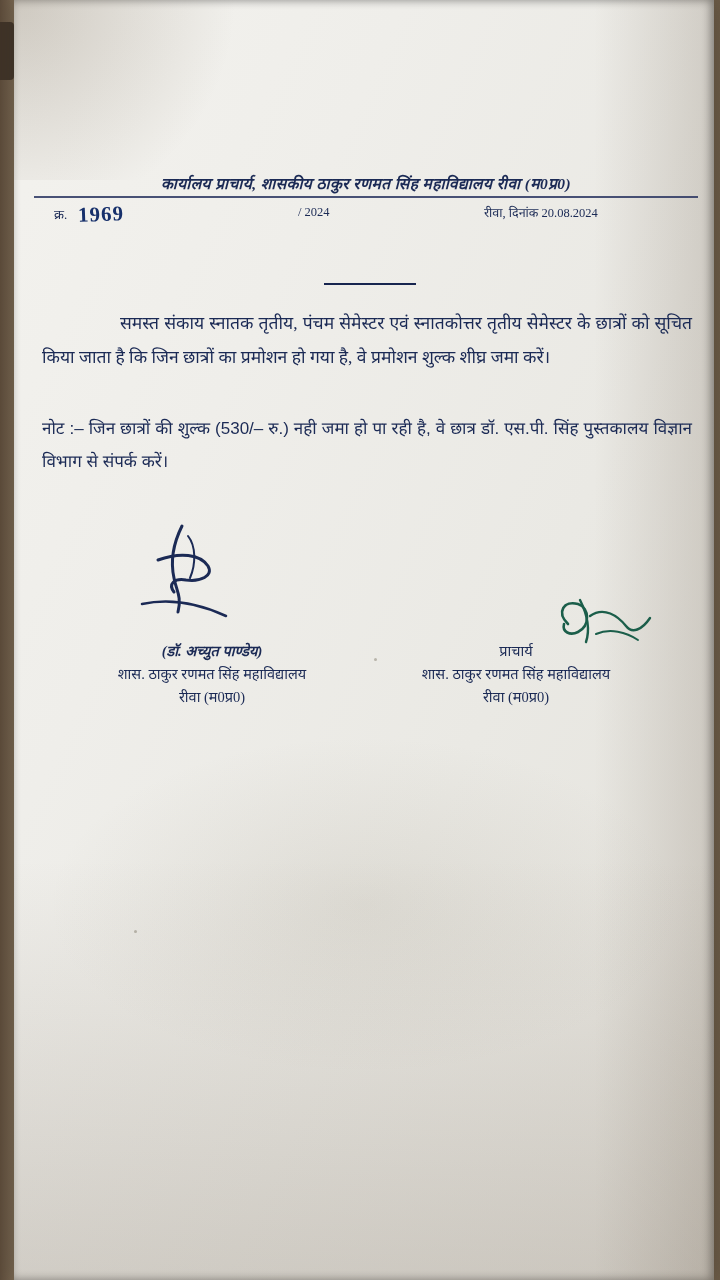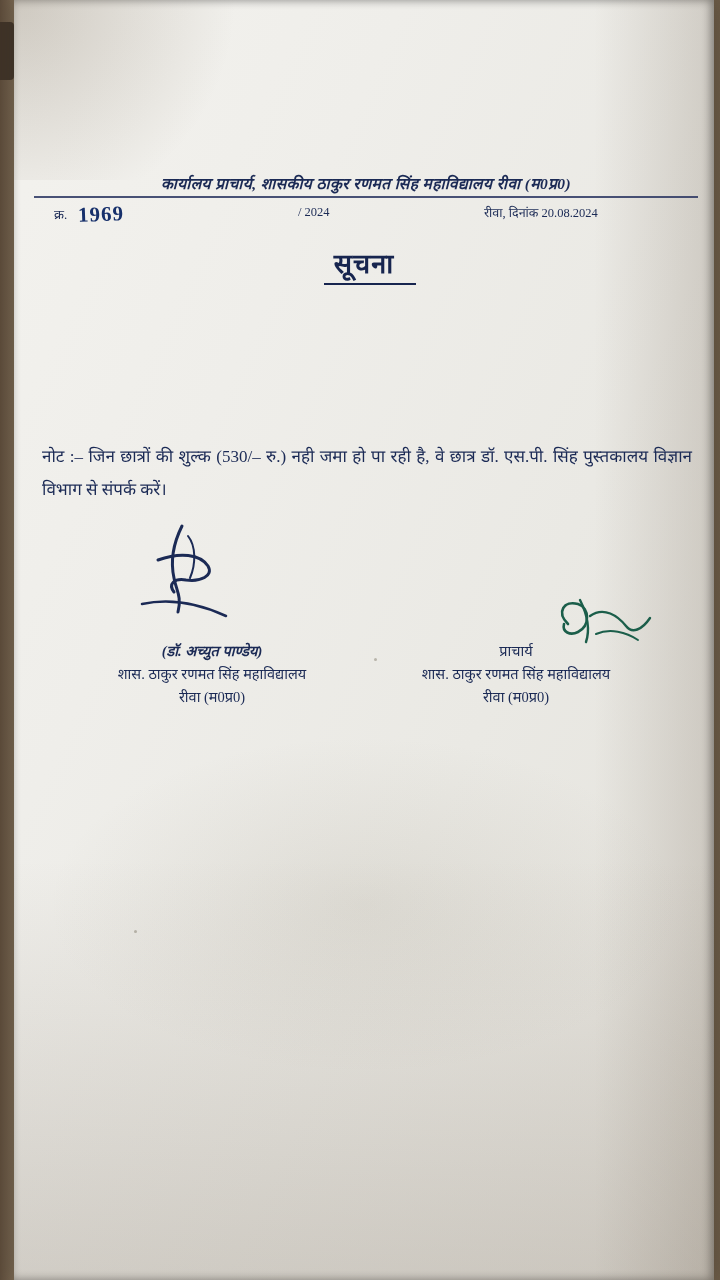--- a/index.html
+++ b/index.html
@@ -172,23 +172,23 @@
     text-align: justify;
   }
   .body-block p {
     margin: 0 0 6px 0;
   }
   .indent { text-indent: 78px; }
 
   .note-block {
     position: absolute;
     left: 28px;
-    top: 440px;
+    top: 412px;
     width: 650px;
-    font-family: Liberation Serif, serif;
+    font-family: Liberation Sans, sans-serif;
     font-size: 17px;
     line-height: 1.95;
     color: #1b2a55;
     text-align: justify;
   }
   .note-block p { margin: 0; }
 
   
   .sig-left {
     position: absolute;
@@ -253,23 +253,25 @@
 
       <div class="meta-left">
         <span>क्र.</span>
         <span class="kram-no">1969</span>
       </div>
 
       <div class="year">/ 2024</div>
 
       <div class="meta-right">रीवा, दिनांक  20.08.2024</div>
 
-      <div class="title">सूचना</div>
       <div class="title-underline"></div>
 
+      <div class="body-block">
+        <p class="indent">समस्त संकाय स्नातक तृतीय, पंचम सेमेस्टर एवं स्नातकोत्तर तृतीय सेमेस्टर के छात्रों को सूचित किया जाता है कि जिन छात्रों का प्रमोशन हो गया है, वे प्रमोशन शुल्क शीघ्र जमा करें।</p>
+      </div>
 
       <div class="note-block">
         <p>नोट :– जिन छात्रों की शुल्क (530/– रु.) नही जमा हो पा रही है, वे छात्र डॉ. एस.पी. सिंह पुस्तकालय विज्ञान विभाग से संपर्क करें।</p>
       </div>
 
       <svg class="scribble scribble-left" width="150" height="110" viewBox="0 0 150 110">
         <path d="M48 6 C40 22, 36 40, 40 58 C42 70, 48 76, 44 92" stroke="#1b2a55" stroke-width="3" fill="none" stroke-linecap="round"></path>
         <path d="M24 40 C46 32, 66 34, 74 46 C80 56, 66 62, 52 60 C40 58, 34 64, 40 72" stroke="#1b2a55" stroke-width="3" fill="none" stroke-linecap="round"></path>
         <path d="M8 84 C36 78, 66 84, 92 96" stroke="#1b2a55" stroke-width="2.5" fill="none" stroke-linecap="round"></path>
         <path d="M54 16 C62 26, 62 44, 56 58" stroke="#1b2a55" stroke-width="2" fill="none" stroke-linecap="round"></path>

